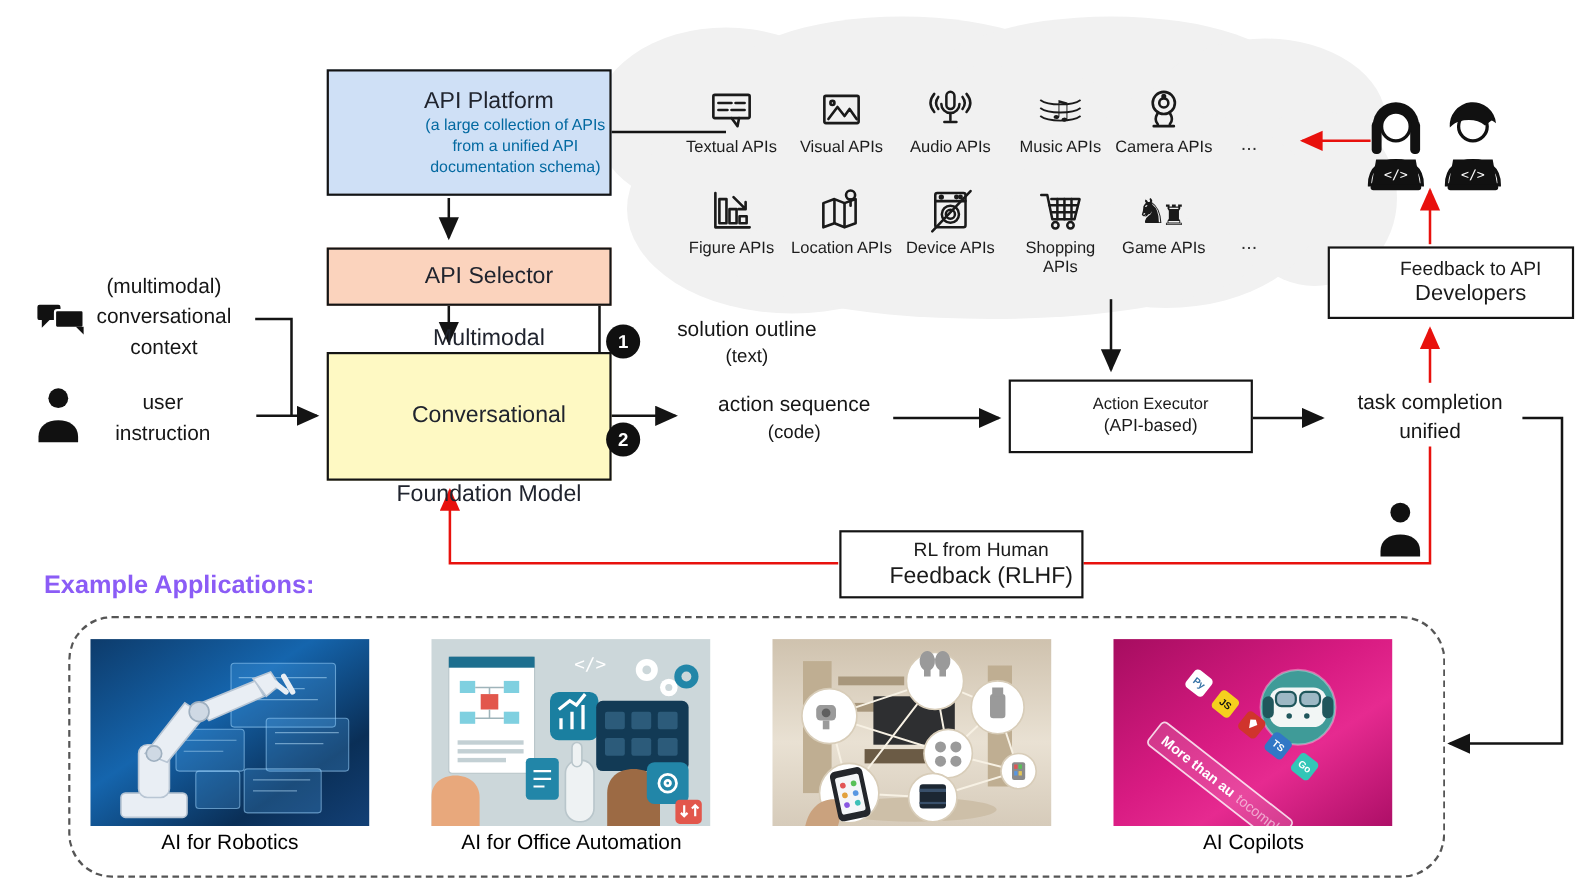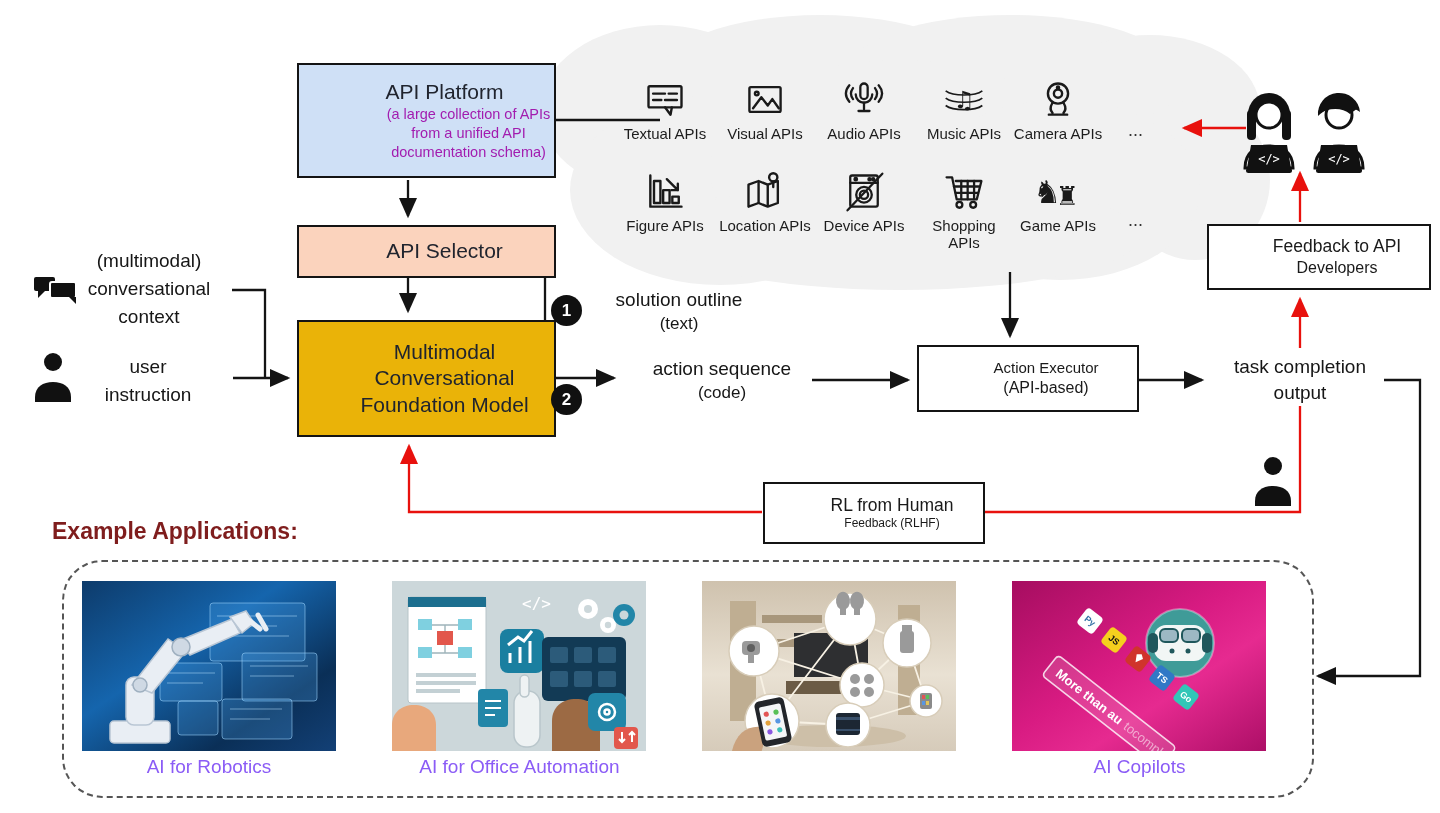--- a/index.html
+++ b/index.html
@@ -7,41 +7,41 @@
           font-family:"Liberation Sans","DejaVu Sans",sans-serif;color:#1a1a1a;}
   .abs{position:absolute;}
   svg{display:block;}
   .overlay{position:absolute;left:0;top:0;z-index:3;pointer-events:none;}
   .cloud-svg{position:absolute;left:0;top:0;z-index:1;}
 
   
   .node{position:absolute;z-index:4;border:2.5px solid #141414;display:flex;flex-direction:column;
         align-items:center;justify-content:center;text-align:center;line-height:1.25;padding-left:36px;}
   .node .t1{font-size:21px;color:#20242e;}
-  .node .sub{font-size:14.5px;color:#a21caf;line-height:1.3;margin-left:48px;}
+  .node .sub{font-size:14.5px;color:#0369a1;line-height:1.3;margin-left:48px;}
   .plain{background:#fff;}
 
   
   .cell{position:absolute;width:96px;z-index:4;text-align:center;}
   .cell .ic{height:46px;display:flex;align-items:flex-end;justify-content:center;}
   .cell .lb{font-size:15px;line-height:17px;color:#1c1c1c;margin-top:3px;}
   .dots{position:absolute;z-index:4;font-size:18px;color:#333;}
 
   
   .flabel{position:absolute;z-index:4;text-align:center;font-size:19px;line-height:1.35;color:#161616;}
   .flabel .sub{font-size:17px;}
   .stepdot{position:absolute;z-index:5;width:31px;height:31px;border-radius:50%;background:#101010;color:#fff;
            font-weight:bold;font-size:17px;display:flex;align-items:center;justify-content:center;}
 
   
-  .apps-heading{position:absolute;left:52px;top:518px;z-index:4;font-size:23px;font-weight:bold;color:#7f1d1d;}
+  .apps-heading{position:absolute;left:40px;top:518px;z-index:4;font-size:23px;font-weight:bold;color:#8b5cf6;}
   .apps-box{position:absolute;left:62px;top:560px;width:1248px;height:234px;z-index:2;
             border:2.5px dashed #555;border-radius:40px;}
   .app-img{position:absolute;top:581px;width:254px;height:170px;z-index:4;overflow:hidden;}
-  .app-caption{position:absolute;top:756px;z-index:4;text-align:center;font-size:19px;color:#8b5cf6;}
+  .app-caption{position:absolute;top:756px;z-index:4;text-align:center;font-size:19px;color:#000000;}
   .watermark{position:absolute;left:950px;top:730px;z-index:9;font-size:45px;letter-spacing:2px;
              color:#b1b1b1;text-shadow:0 0 2px #fff,0 0 4px rgba(255,255,255,.85);white-space:nowrap;}
 </style>
 </head>
 <body>
 
 <div id="canvas">
 
   <svg class="cloud-svg" width="1440" height="813">
     <g fill="#f1f1f1">
@@ -92,39 +92,39 @@
     <div class="t1">API Platform</div>
     <div class="sub">(a large collection of APIs</div>
     <div class="sub">from a unified API</div>
     <div class="sub">documentation schema)</div>
   </div>
 
   <div class="node" style="left:297px;top:225px;width:219px;height:49px;background:#fbd3bd;">
     <div class="t1">API Selector</div>
   </div>
 
-  <div class="node" style="left:297px;top:320px;width:219px;height:113px;background:#eab308;">
+  <div class="node" style="left:297px;top:320px;width:219px;height:113px;background:#fef9c3;gap:44px;">
     <div class="t1">Multimodal</div>
     <div class="t1">Conversational</div>
     <div class="t1">Foundation Model</div>
   </div>
 
   <div class="node plain" style="left:917px;top:345px;width:182px;height:63px;">
     <div style="font-size:15px;">Action Executor</div>
     <div style="font-size:16px;">(API-based)</div>
   </div>
 
   <div class="node plain" style="left:1207px;top:224px;width:184px;height:62px;">
     <div style="font-size:17.5px;">Feedback to API</div>
-    <div style="font-size:16px;">Developers</div>
+    <div style="font-size:20px;">Developers</div>
   </div>
 
   <div class="node plain" style="left:763px;top:482px;width:182px;height:58px;">
     <div style="font-size:17.5px;">RL from Human</div>
-    <div style="font-size:12px;">Feedback (RLHF)</div>
+    <div style="font-size:21px;">Feedback (RLHF)</div>
   </div>
 
   <div class="abs" style="left:33px;top:272px;z-index:4;">
     <svg width="50" height="40" viewBox="0 0 50 40">
       <rect x="1" y="5" width="21" height="14" rx="2" fill="#111"></rect>
       <path d="M5,18 l0,8 8,-8 z" fill="#111"></path>
       <rect x="17" y="10" width="26" height="16" rx="2" fill="#111" stroke="#fff" stroke-width="2"></rect>
       <path d="M36,25 l7,7 0,-7 z" fill="#111"></path>
     </svg>
   </div>
@@ -156,21 +156,21 @@
   <div class="stepdot" style="left:551px;top:384px;">
     <span>2</span>
   </div>
   <div class="flabel" style="left:634px;top:356px;width:176px;">
     <div>action sequence</div>
     <div class="sub">(code)</div>
   </div>
 
   <div class="flabel" style="left:1214px;top:354px;width:172px;">
     <div>task completion</div>
-    <div>output</div>
+    <div>unified</div>
   </div>
 
   <div class="abs" style="left:1251px;top:456px;z-index:4;">
     <svg width="44" height="52" viewBox="0 0 40 52">
       <circle cx="20" cy="10" r="9" fill="#111"></circle>
       <path d="M2,50 v-5 c0,-10 8,-15 18,-15 s18,5 18,15 v5 z" fill="#111"></path>
     </svg>
   </div>
 
   <div class="abs" style="left:1238px;top:84px;z-index:4;">

